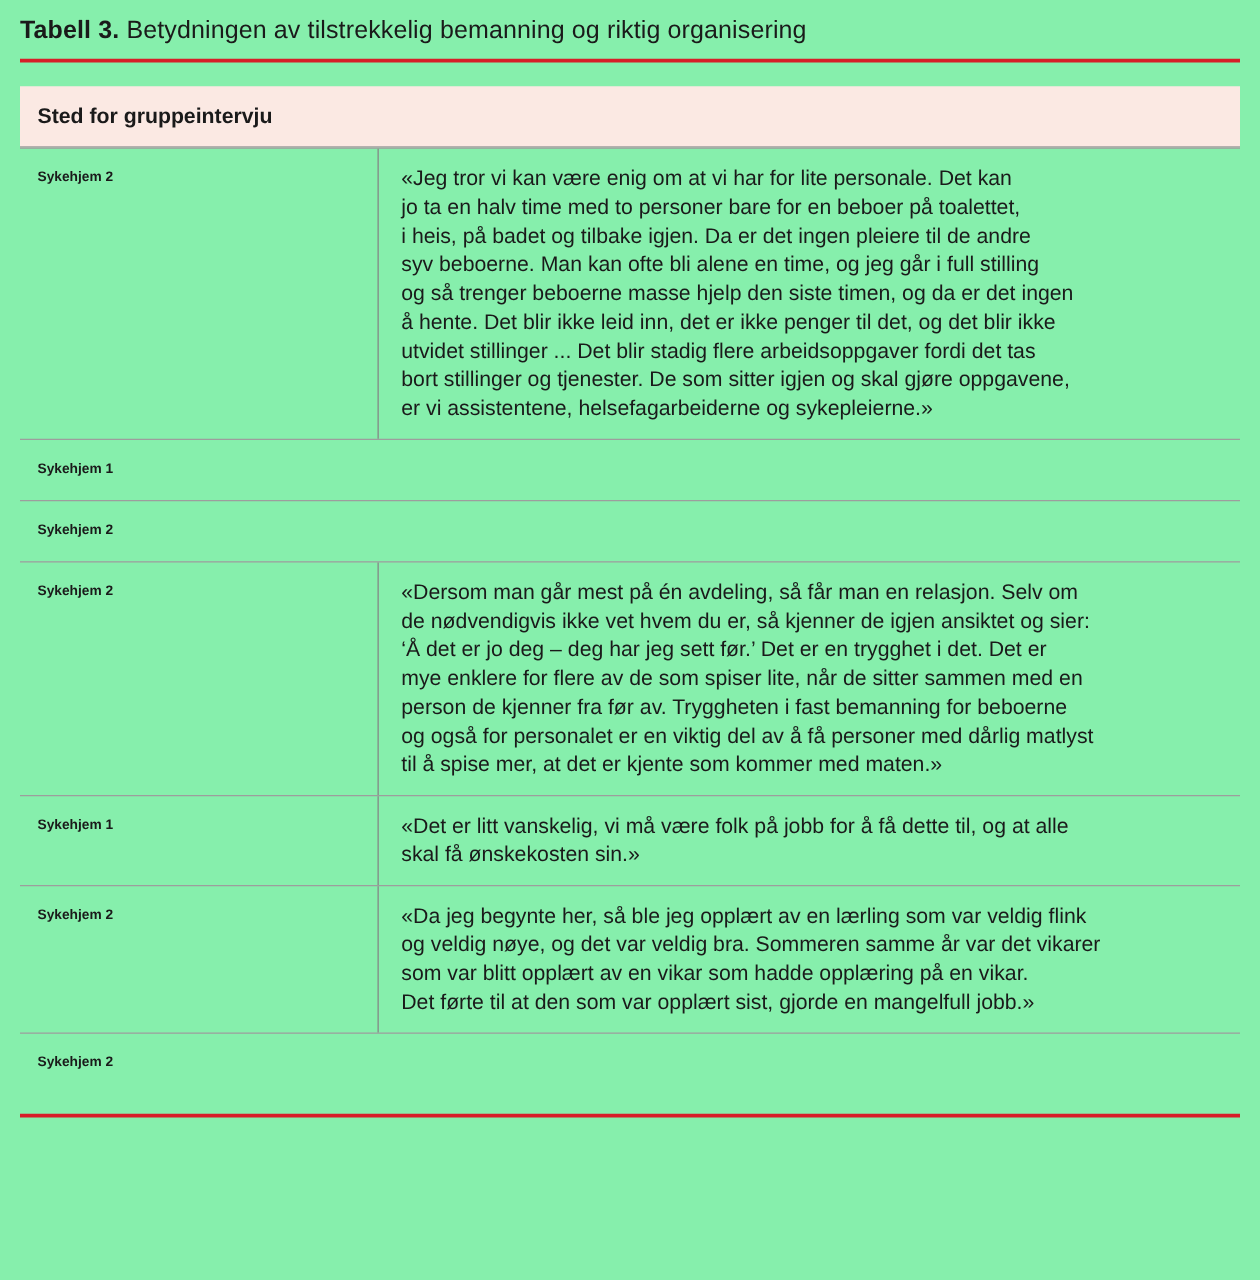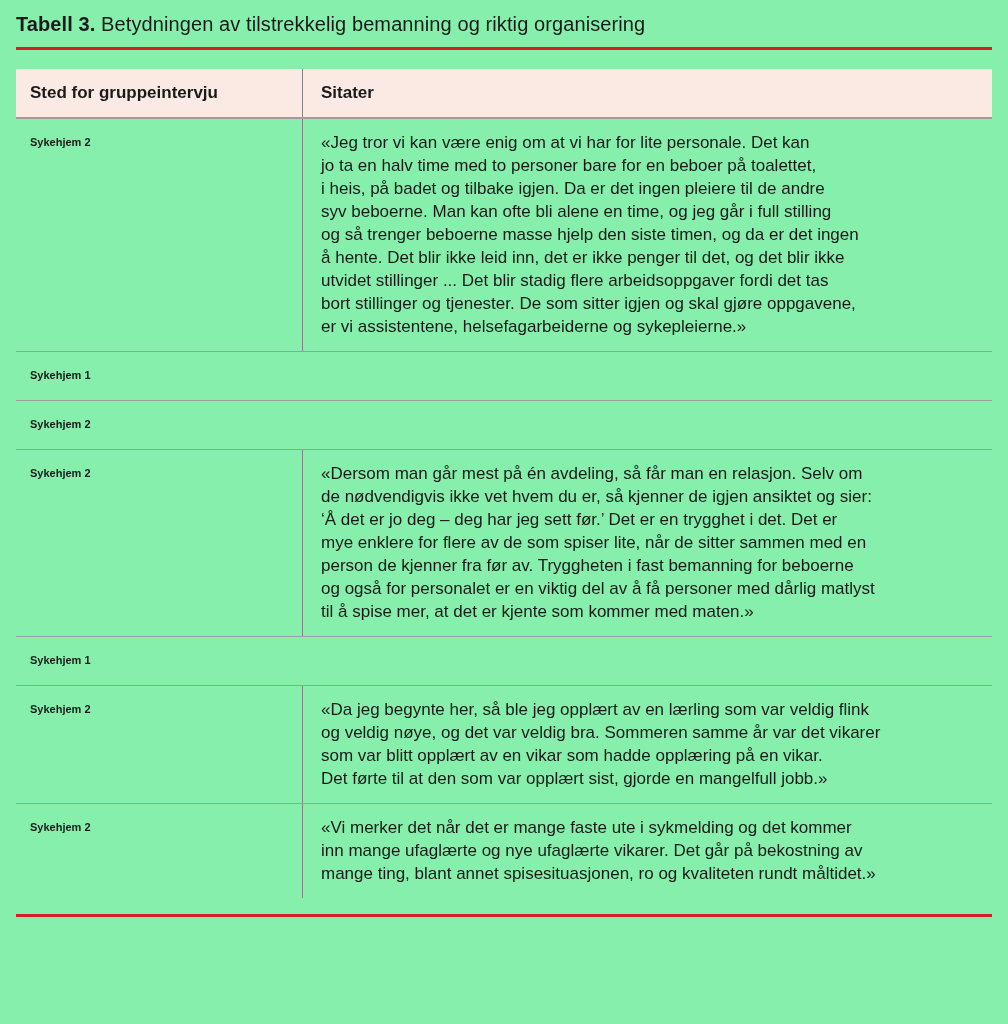--- a/index.html
+++ b/index.html
@@ -77,21 +77,20 @@
 <div class="page">
 
   <h2 class="title"><span class="title-label">Tabell 3.</span><span class="title-text"> Betydningen av tilstrekkelig bemanning og riktig organisering</span></h2>
 
   <div class="rule rule-top"></div>
 
   <div class="quotes-table">
 
     <div class="t-row header-row">
       <div class="header-cell cell-left">Sted for gruppeintervju</div>
-      <div class="header-cell cell-right">Sitater</div>
     </div>
 
     <div class="t-row body-row">
       <div class="place-cell cell-left">Sykehjem 2</div>
       <div class="quote-cell cell-right">«Jeg tror vi kan være enig om at vi har for lite personale. Det kan
 jo ta en halv time med to personer bare for en beboer på toalettet,
 i heis, på badet og tilbake igjen. Da er det ingen pleiere til de andre
 syv beboerne. Man kan ofte bli alene en time, og jeg går i full stilling
 og så trenger beboerne masse hjelp den siste timen, og da er det ingen
 å hente. Det blir ikke leid inn, det er ikke penger til det, og det blir ikke
@@ -114,34 +113,33 @@
 de nødvendigvis ikke vet hvem du er, så kjenner de igjen ansiktet og sier:
 ‘Å det er jo deg – deg har jeg sett før.’ Det er en trygghet i det. Det er
 mye enklere for flere av de som spiser lite, når de sitter sammen med en
 person de kjenner fra før av. Tryggheten i fast bemanning for beboerne
 og også for personalet er en viktig del av å få personer med dårlig matlyst
 til å spise mer, at det er kjente som kommer med maten.»</div>
     </div>
 
     <div class="t-row body-row">
       <div class="place-cell cell-left">Sykehjem 1</div>
+      <div class="quote-cell cell-right">«Det er litt vanskelig, vi må være folk på jobb for å få dette til, og at alle
+skal få ønskekosten sin.»</div>
     </div>
 
     <div class="t-row body-row">
       <div class="place-cell cell-left">Sykehjem 2</div>
       <div class="quote-cell cell-right">«Da jeg begynte her, så ble jeg opplært av en lærling som var veldig flink
 og veldig nøye, og det var veldig bra. Sommeren samme år var det vikarer
 som var blitt opplært av en vikar som hadde opplæring på en vikar.
 Det førte til at den som var opplært sist, gjorde en mangelfull jobb.»</div>
     </div>
 
     <div class="t-row body-row">
       <div class="place-cell cell-left">Sykehjem 2</div>
-      <div class="quote-cell cell-right">«Vi merker det når det er mange faste ute i sykmelding og det kommer
-inn mange ufaglærte og nye ufaglærte vikarer. Det går på bekostning av
-mange ting, blant annet spisesituasjonen, ro og kvaliteten rundt måltidet.»</div>
     </div>
 
   </div>
 
   <div class="rule rule-bottom"></div>
 
 </div>
 
 </body></html>

